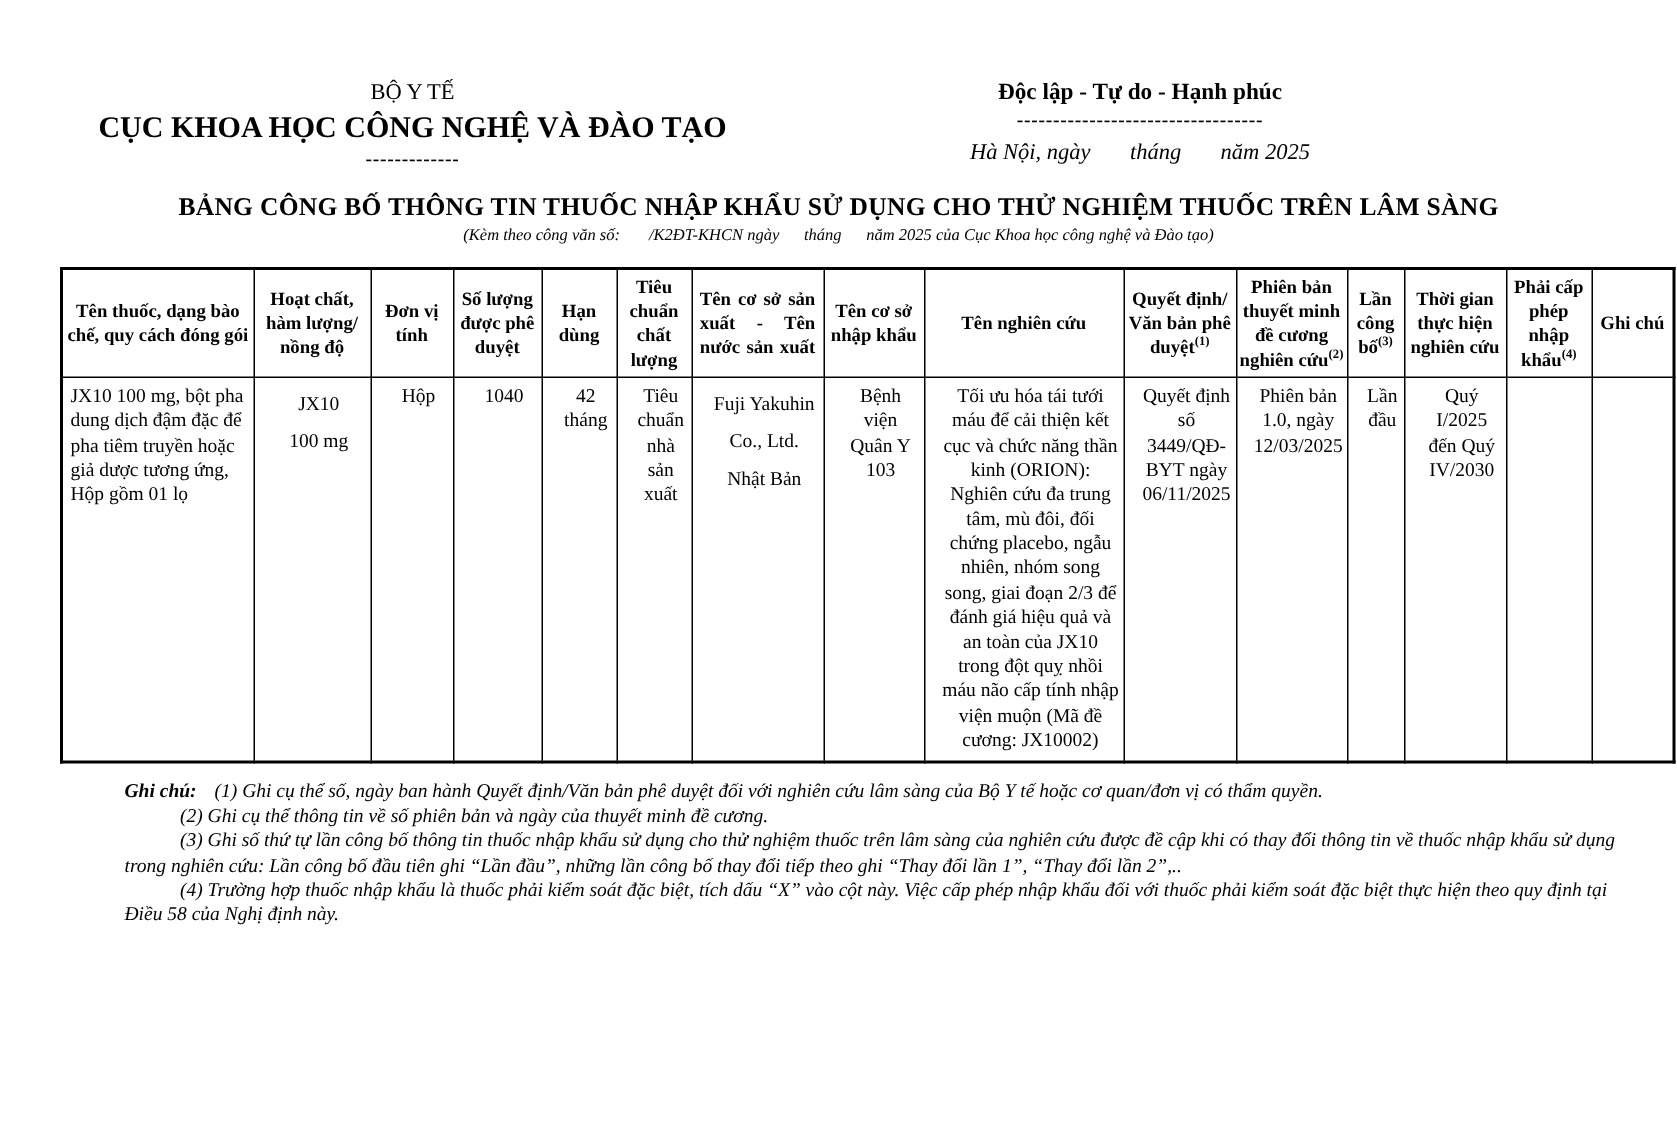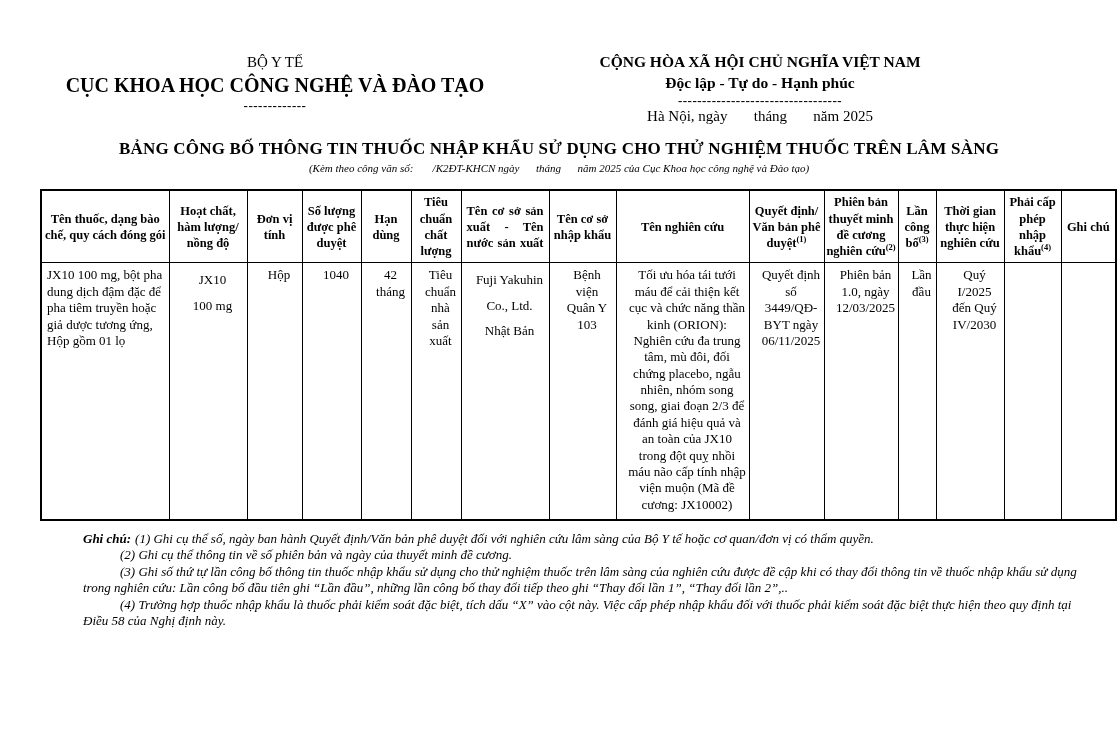--- a/index.html
+++ b/index.html
@@ -24,21 +24,21 @@
     padding-left: 40px;
     padding-right: 108px;
   }
   .lh-left  { width: 470px; text-align: center; }
   .lh-right { width: 500px; text-align: center; }
   .lh-line1 { font-size: 15px; line-height: 1.35; }
   .lh-line2 { font-size: 20px; font-weight: bold; line-height: 1.35; }
   .lh-right .lh-line1, .lh-right .lh-line2 { font-weight: bold; font-size: 15.5px; }
   .lh-divider { font-size: 13px; font-weight: bold; line-height: 1.1; letter-spacing: 0.5px; }
   .lh-dateline {
-    font-size: 15px; 
+    font-size: 15px; font-style: italic; margin-top: 7px;
     white-space: pre-wrap;
   }
   
   .title-block { margin-top: 13px; text-align: center; padding: 0 46px; }
   .doc-title {
     font-size: 17px; font-weight: bold; letter-spacing: 0.2px; line-height: 1.25;
   }
   .doc-subtitle {
     font-size: 11px; font-style: italic; margin-top: 3px;
     white-space: pre-wrap;
@@ -89,35 +89,34 @@
   
   .footnotes {
     margin: 10px 0 0 83px;
     width: 1015px;
     font-style: italic;
     font-size: 13px;
     line-height: 1.26;
   }
   .footnotes p { margin: 0; text-indent: 37px; }
   .footnotes p.first { text-indent: 0; }
-  .fn-label { font-weight: bold; margin-right: 4px; }
+  .fn-label { font-weight: bold; margin-right: 12px; }
 </style>
 </head>
 <body>
 
 <div class="page">
 
   <div class="letterhead">
     <div class="lh-left">
       <div class="lh-line1">BỘ Y TẾ</div>
       <div class="lh-line2">CỤC KHOA HỌC CÔNG NGHỆ VÀ ĐÀO TẠO</div>
       <div class="lh-divider">-------------</div>
     </div>
     <div class="lh-right">
-      <div class="lh-line1">CỘNG HÒA XÃ HỘI CHỦ NGHĨA VIỆT NAM</div>
       <div class="lh-line2">Độc lập - Tự do - Hạnh phúc</div>
       <div class="lh-divider">----------------------------------</div>
       <div class="lh-dateline">Hà Nội, ngày       tháng       năm 2025</div>
     </div>
   </div>
 
   <div class="title-block">
     <div class="doc-title">BẢNG CÔNG BỐ THÔNG TIN THUỐC NHẬP KHẨU SỬ DỤNG CHO THỬ NGHIỆM THUỐC TRÊN LÂM SÀNG</div>
     <div class="doc-subtitle">(Kèm theo công văn số:       /K2ĐT-KHCN ngày      tháng      năm 2025 của Cục Khoa học công nghệ và Đào tạo)</div>
   </div>

